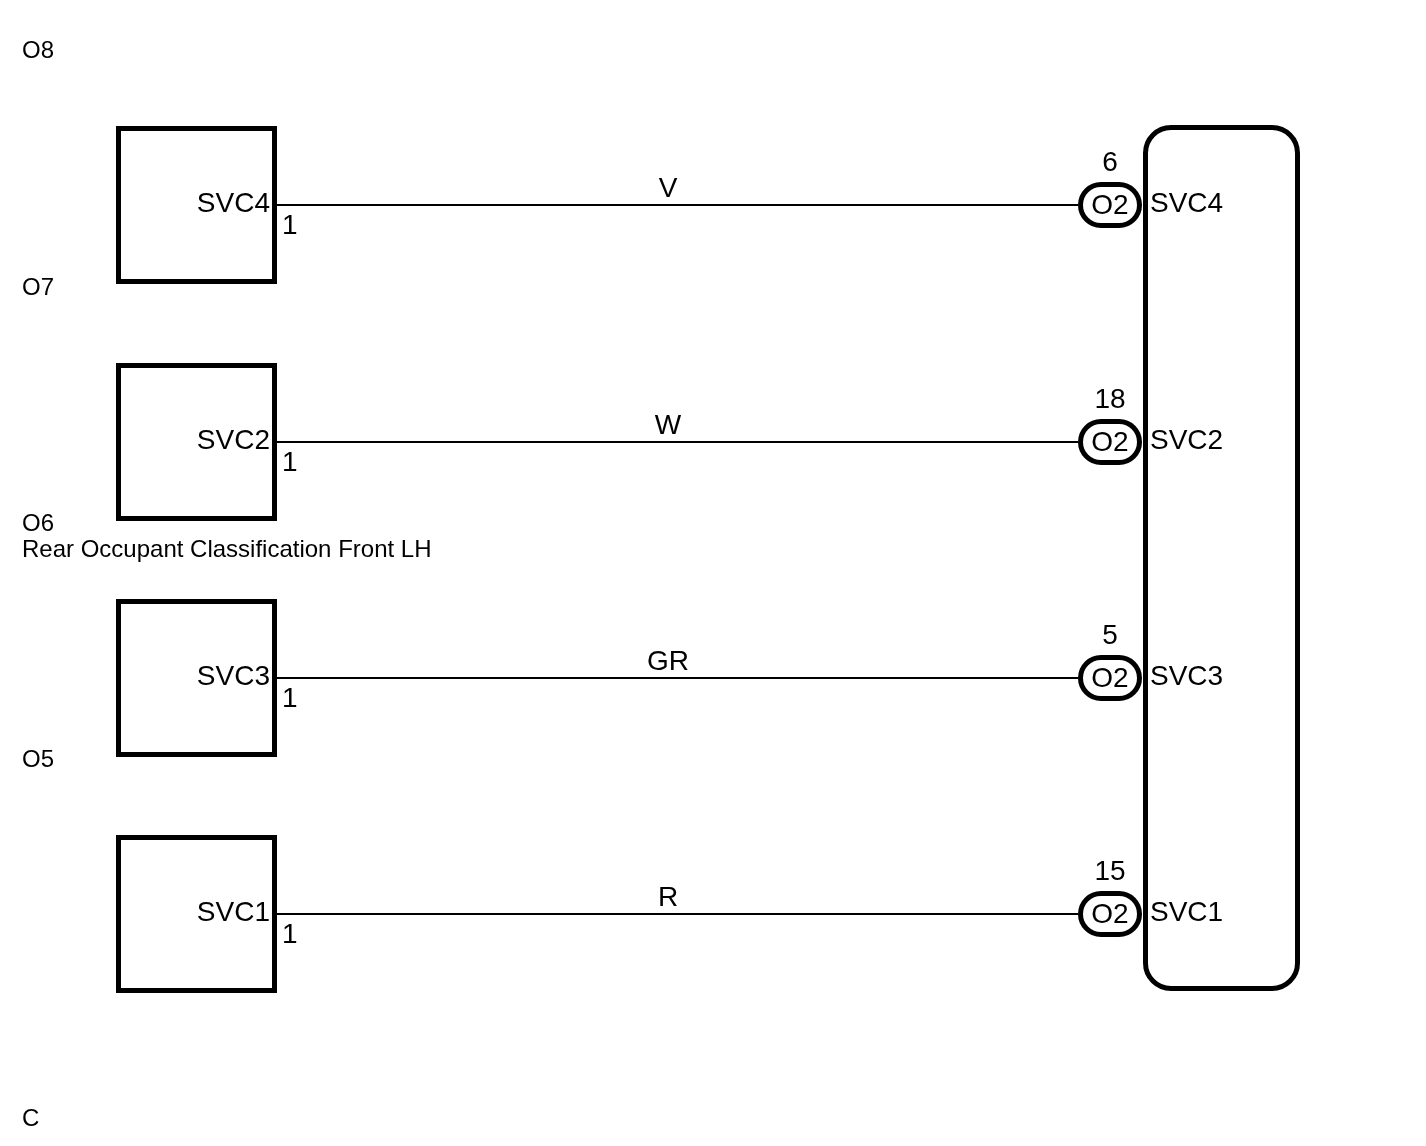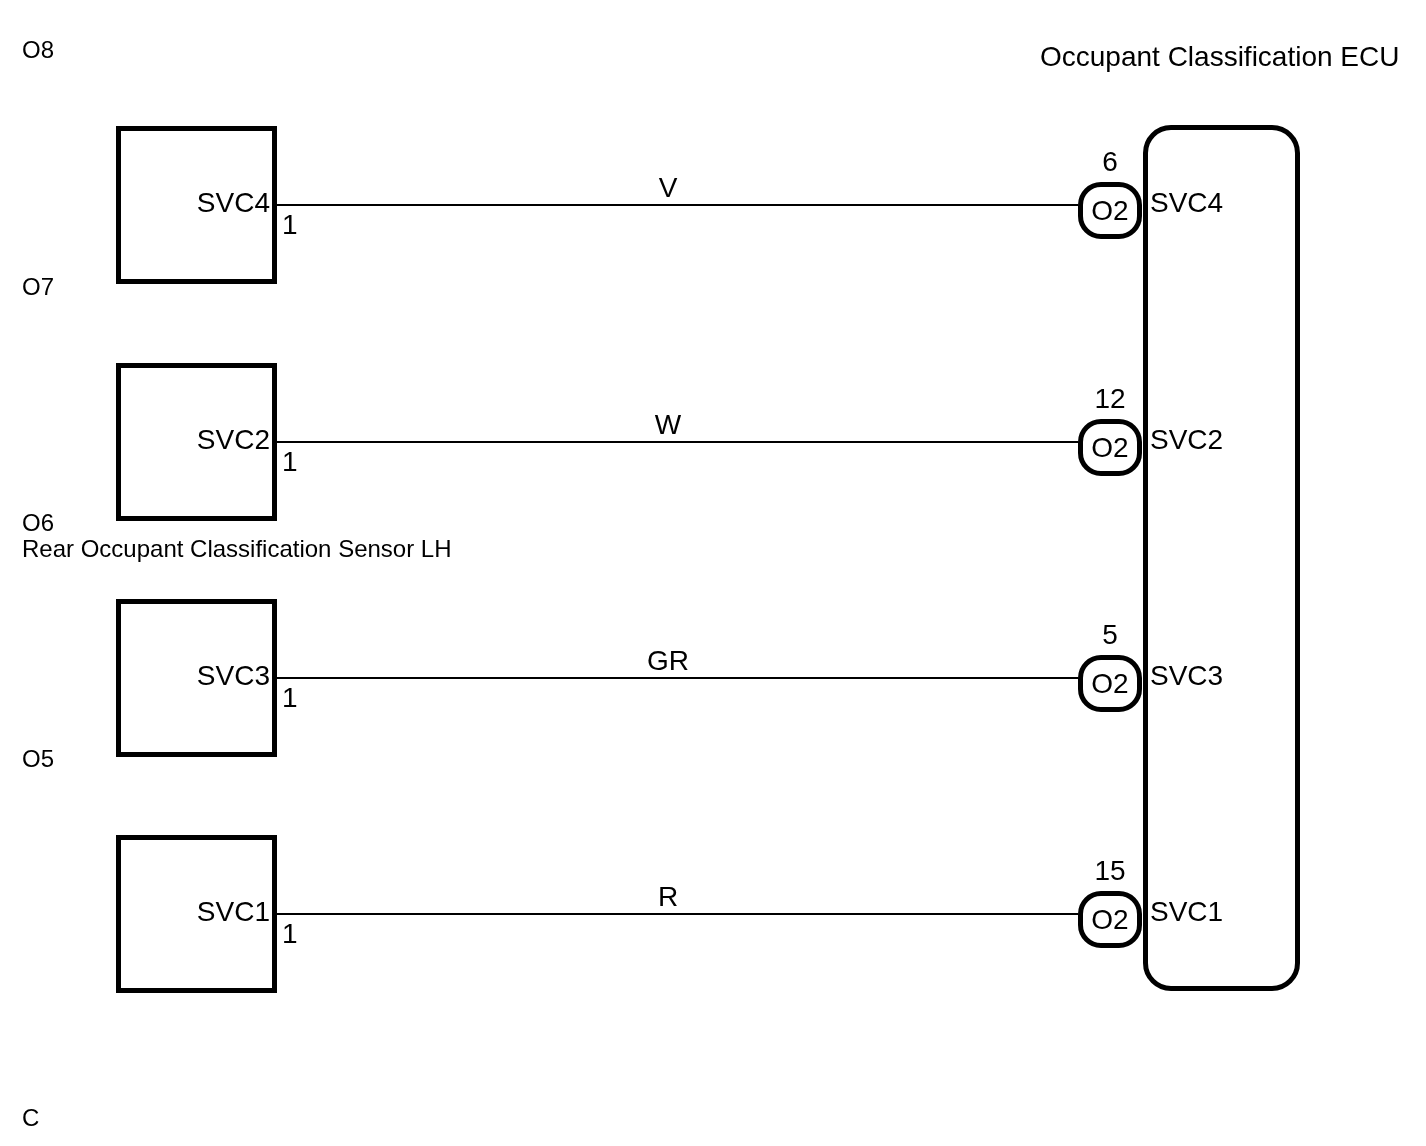--- a/index.html
+++ b/index.html
@@ -32,31 +32,30 @@
   .sensor-pin  { position:absolute; left:282px; top:calc(var(--wy) + 6px); font-size:28px; }
 
   .wire        { position:absolute; left:277px; top:calc(var(--wy) - 1px);
                  width:801px; height:2px; background:#000; }
   .wire-label  { position:absolute; left:560px; width:216px; text-align:center;
                  top:calc(var(--wy) - 31px); font-size:28px; }
 
   .ecu-pin     { position:absolute; left:1078px; width:64px; text-align:center;
                  top:calc(var(--wy) - 57px); font-size:28px; }
   .ecu-oval    { position:absolute; left:1078px; top:calc(var(--wy) - 23px);
-                 width:64px; height:57px; border:5px solid #000; border-radius:23px;
+                 width:64px; height:46px; border:5px solid #000; border-radius:23px;
                  box-sizing:border-box; background:#fff;
                  display:flex; align-items:center; justify-content:center; font-size:28px; }
   .ecu-terminal{ position:absolute; left:1150px; top:calc(var(--wy) - 16px); font-size:28px; white-space:nowrap; }
 </style>
 </head>
 <body>
 
 <div class="canvas">
 
-  <div class="ecu-title">Occupant Classification ECU</div>
   <div class="ecu-box"></div>
 
   <div class="row" style="--wy:205px">
     <div class="conn-code">O8</div>
     <div class="sensor-box"></div>
     <div class="sensor-terminal">SVC4</div>
     <div class="wire"></div>
     <div class="sensor-pin">1</div>
     <div class="wire-label">V</div>
     <div class="ecu-pin">6</div>
@@ -66,30 +65,30 @@
     <div class="ecu-terminal">SVC4</div>
   </div>
 
   <div class="row" style="--wy:442px">
     <div class="conn-code">O7</div>
     <div class="sensor-box"></div>
     <div class="sensor-terminal">SVC2</div>
     <div class="wire"></div>
     <div class="sensor-pin">1</div>
     <div class="wire-label">W</div>
-    <div class="ecu-pin">12</div>
+    <div class="ecu-pin">18</div>
     <div class="ecu-oval">
       <span>O2</span>
     </div>
     <div class="ecu-terminal">SVC2</div>
   </div>
 
   <div class="row" style="--wy:678px">
     <div class="conn-code">O6</div>
-    <div class="conn-name">Rear Occupant Classification Sensor LH</div>
+    <div class="conn-name">Rear Occupant Classification Front LH</div>
     <div class="sensor-box"></div>
     <div class="sensor-terminal">SVC3</div>
     <div class="wire"></div>
     <div class="sensor-pin">1</div>
     <div class="wire-label">GR</div>
     <div class="ecu-pin">5</div>
     <div class="ecu-oval">
       <span>O2</span>
     </div>
     <div class="ecu-terminal">SVC3</div>

